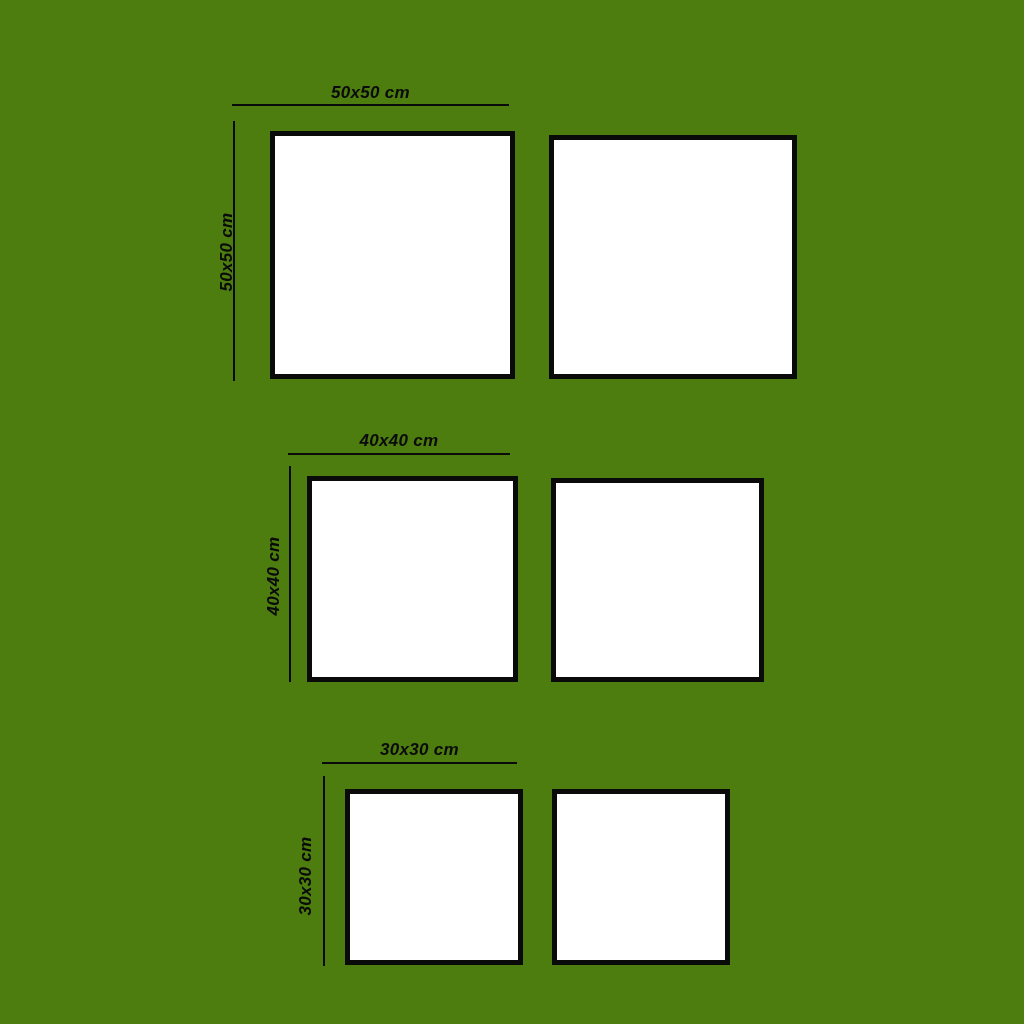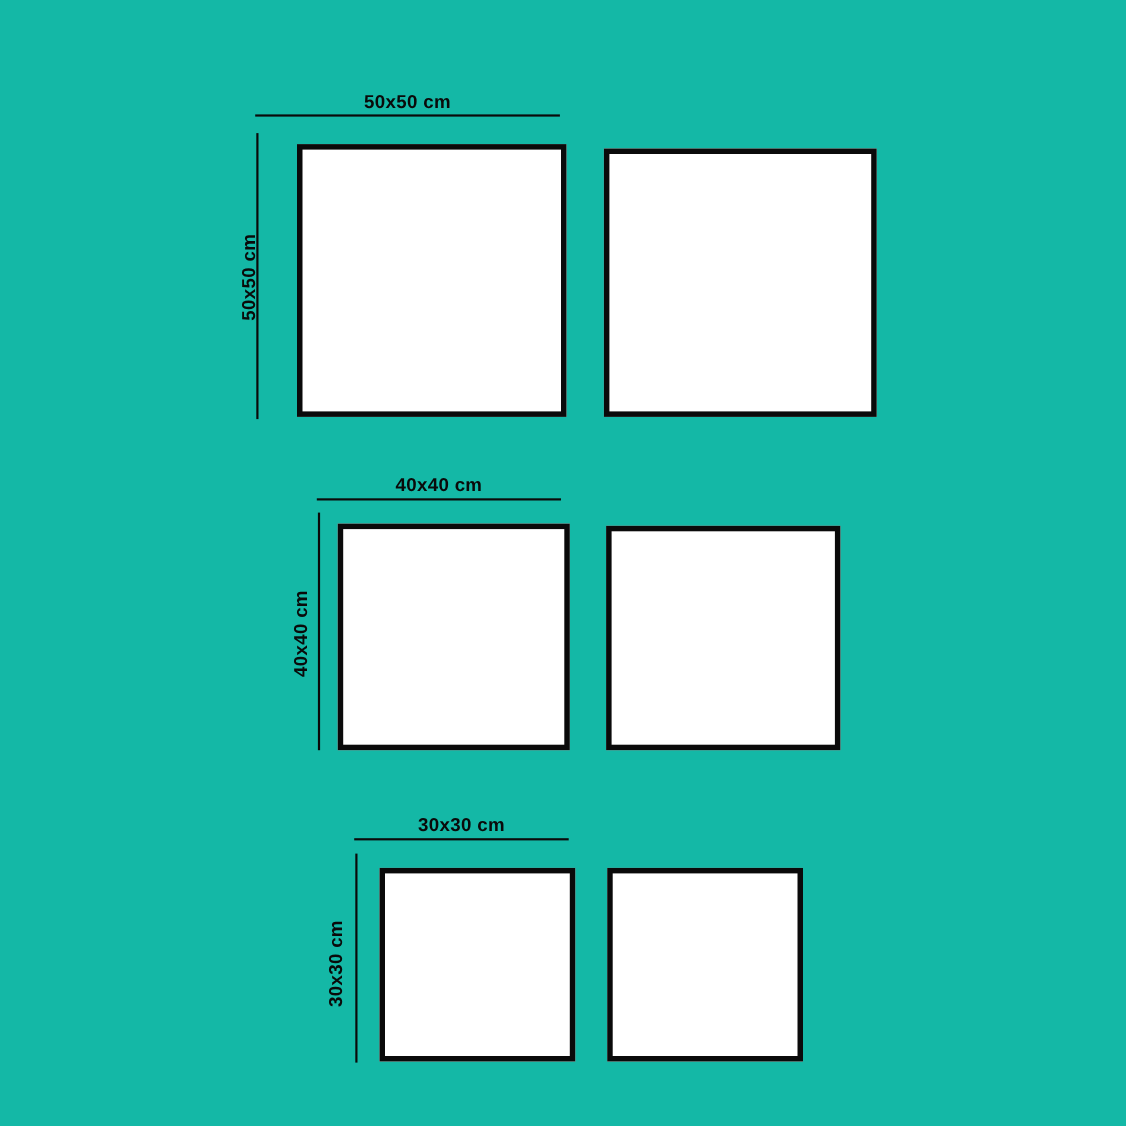--- a/index.html
+++ b/index.html
@@ -4,23 +4,24 @@
 <style>
   html, body {
     margin: 0;
     padding: 0;
     background: #ffffff;
   }
   #canvas {
     position: relative;
     width: 1024px;
     height: 1024px;
-    background: #14b8a6;
+    background: #4d7c0f;
     font-family: "Liberation Sans", sans-serif;
     overflow: hidden;
+    font-style: italic;
   }
   .square {
     position: absolute;
     box-sizing: border-box;
     border: 5px solid #0a0a0a;
     background: #ffffff;
   }
   .dim-line-h {
     position: absolute;
     box-sizing: border-box;

